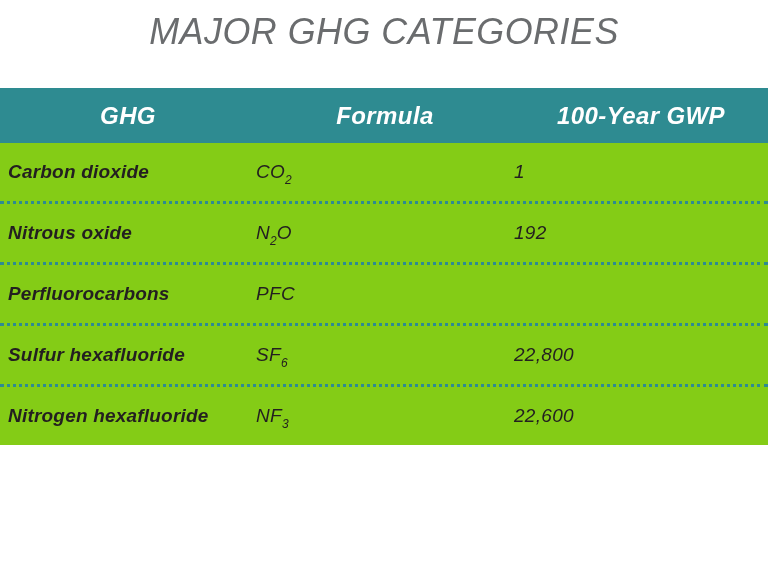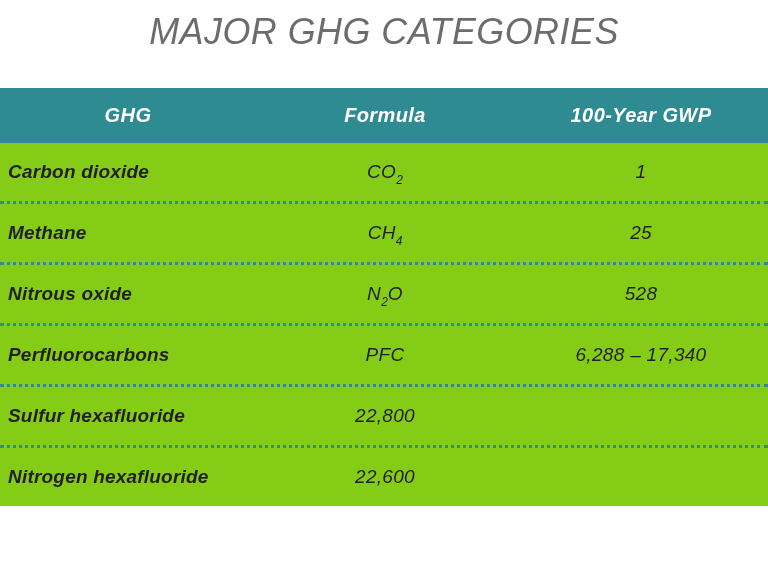--- a/index.html
+++ b/index.html
@@ -37,21 +37,21 @@
   }
   .hdr-row {
     display: grid;
     grid-template-columns: 256px 258px 254px;
     height: 55px;
     align-items: center;
     background: #2e8b91;
   }
   .hdr-cell {
     color: #ffffff;
-    font-size: 20px;
+    font-size: 24px;
     font-weight: bold;
     letter-spacing: 0.4px;
     text-align: center;
   }
   .row {
     display: grid;
     grid-template-columns: 256px 258px 254px;
     height: 58px;
     align-items: center;
     background: #84cc16;
@@ -62,21 +62,21 @@
     font-size: 19px;
     color: #231f20;
   }
   .cell.ghg {
     font-weight: bold;
     text-align: left;
     padding-left: 8px;
     letter-spacing: 0.2px;
   }
   .cell.formula, .cell.gwp {
-    text-align: center;
+    text-align: left;
     font-weight: normal;
     letter-spacing: 0.3px;
   }
   .sub {
     font-size: 12px;
     position: relative;
     top: 6px;
     letter-spacing: 0;
   }
 </style>
@@ -94,43 +94,39 @@
       <div class="hdr-cell">Formula</div>
       <div class="hdr-cell">100-Year GWP</div>
     </div>
 
     <div class="row">
       <div class="cell ghg">Carbon dioxide</div>
       <div class="cell formula"><span>CO</span><span class="sub">2</span><span></span></div>
       <div class="cell gwp">1</div>
     </div>
 
-    <div class="row">
-      <div class="cell ghg">Methane</div>
-      <div class="cell formula"><span>CH</span><span class="sub">4</span><span></span></div>
-      <div class="cell gwp">25</div>
-    </div>
 
     <div class="row">
       <div class="cell ghg">Nitrous oxide</div>
       <div class="cell formula"><span>N</span><span class="sub">2</span><span>O</span></div>
-      <div class="cell gwp">528</div>
+      <div class="cell gwp">192</div>
     </div>
 
 
     <div class="row">
       <div class="cell ghg">Perfluorocarbons</div>
       <div class="cell formula"><span>PFC</span><span class="sub"></span><span></span></div>
-      <div class="cell gwp">6,288 – 17,340</div>
     </div>
 
     <div class="row">
       <div class="cell ghg">Sulfur hexafluoride</div>
+      <div class="cell formula"><span>SF</span><span class="sub">6</span><span></span></div>
       <div class="cell gwp">22,800</div>
     </div>
 
     <div class="row">
       <div class="cell ghg">Nitrogen hexafluoride</div>
+      <div class="cell formula"><span>NF</span><span class="sub">3</span><span></span></div>
       <div class="cell gwp">22,600</div>
     </div>
 
   </div>
 </div>
 
 </body></html>

